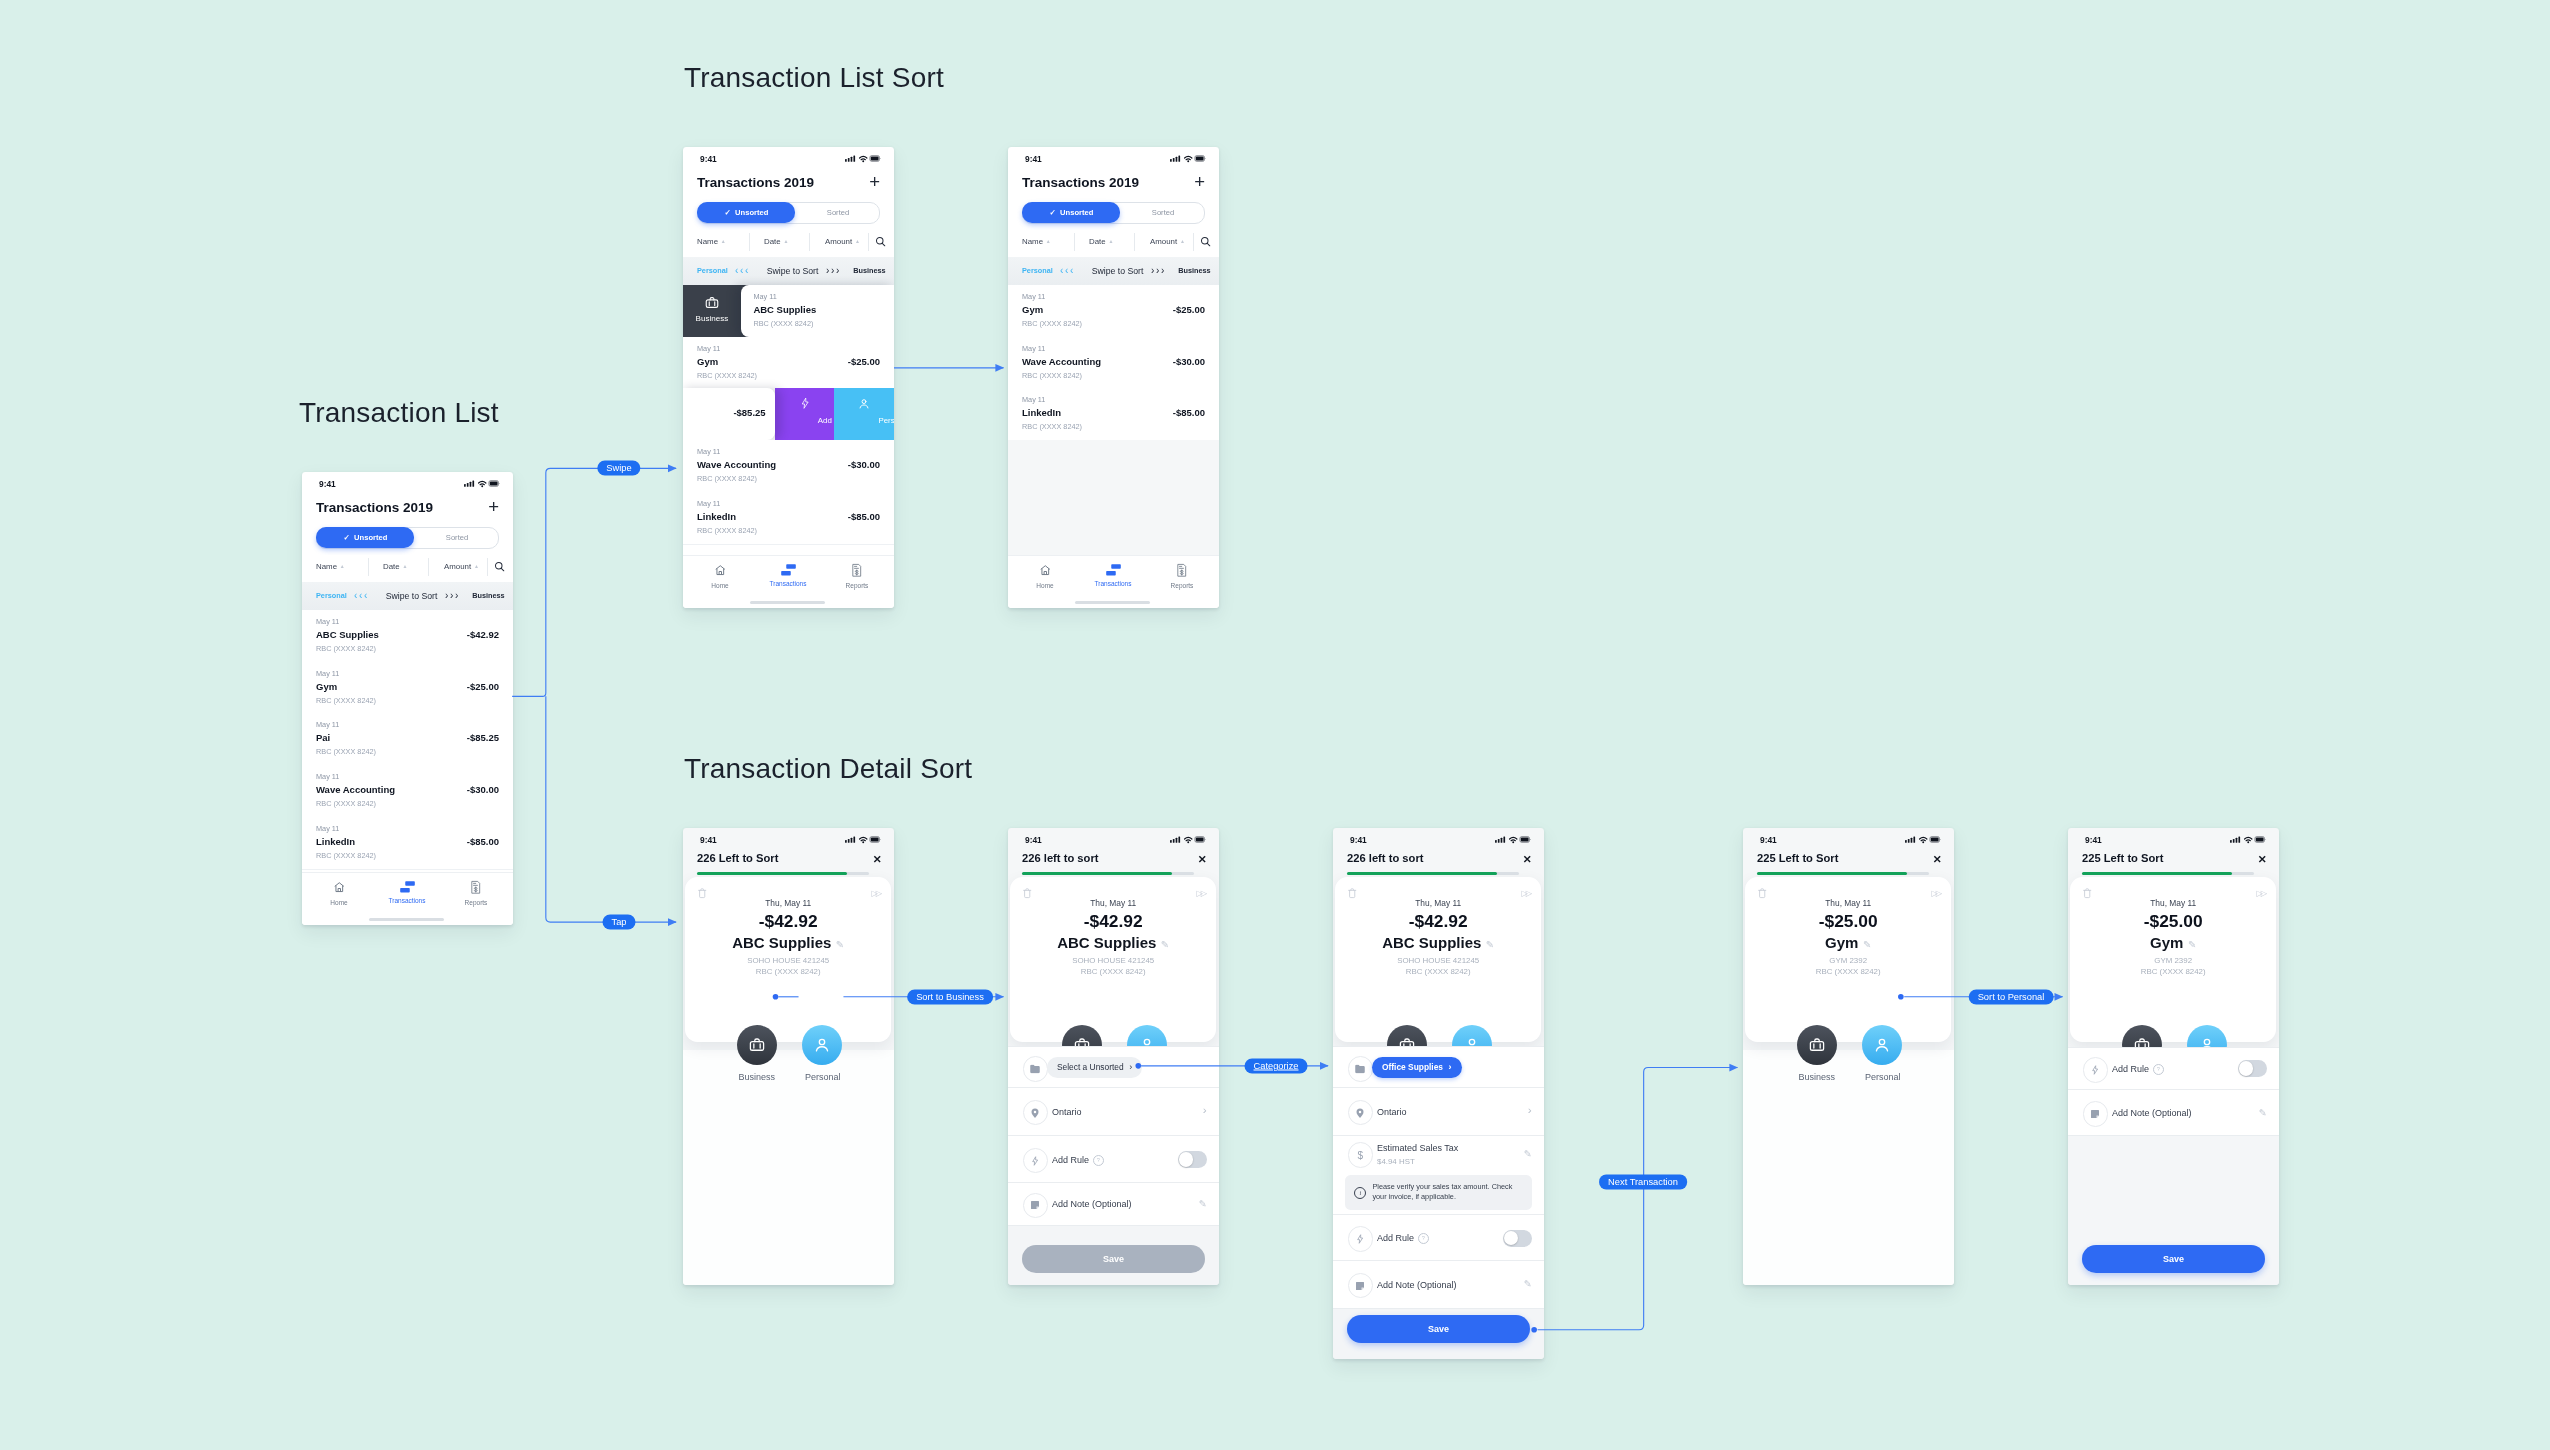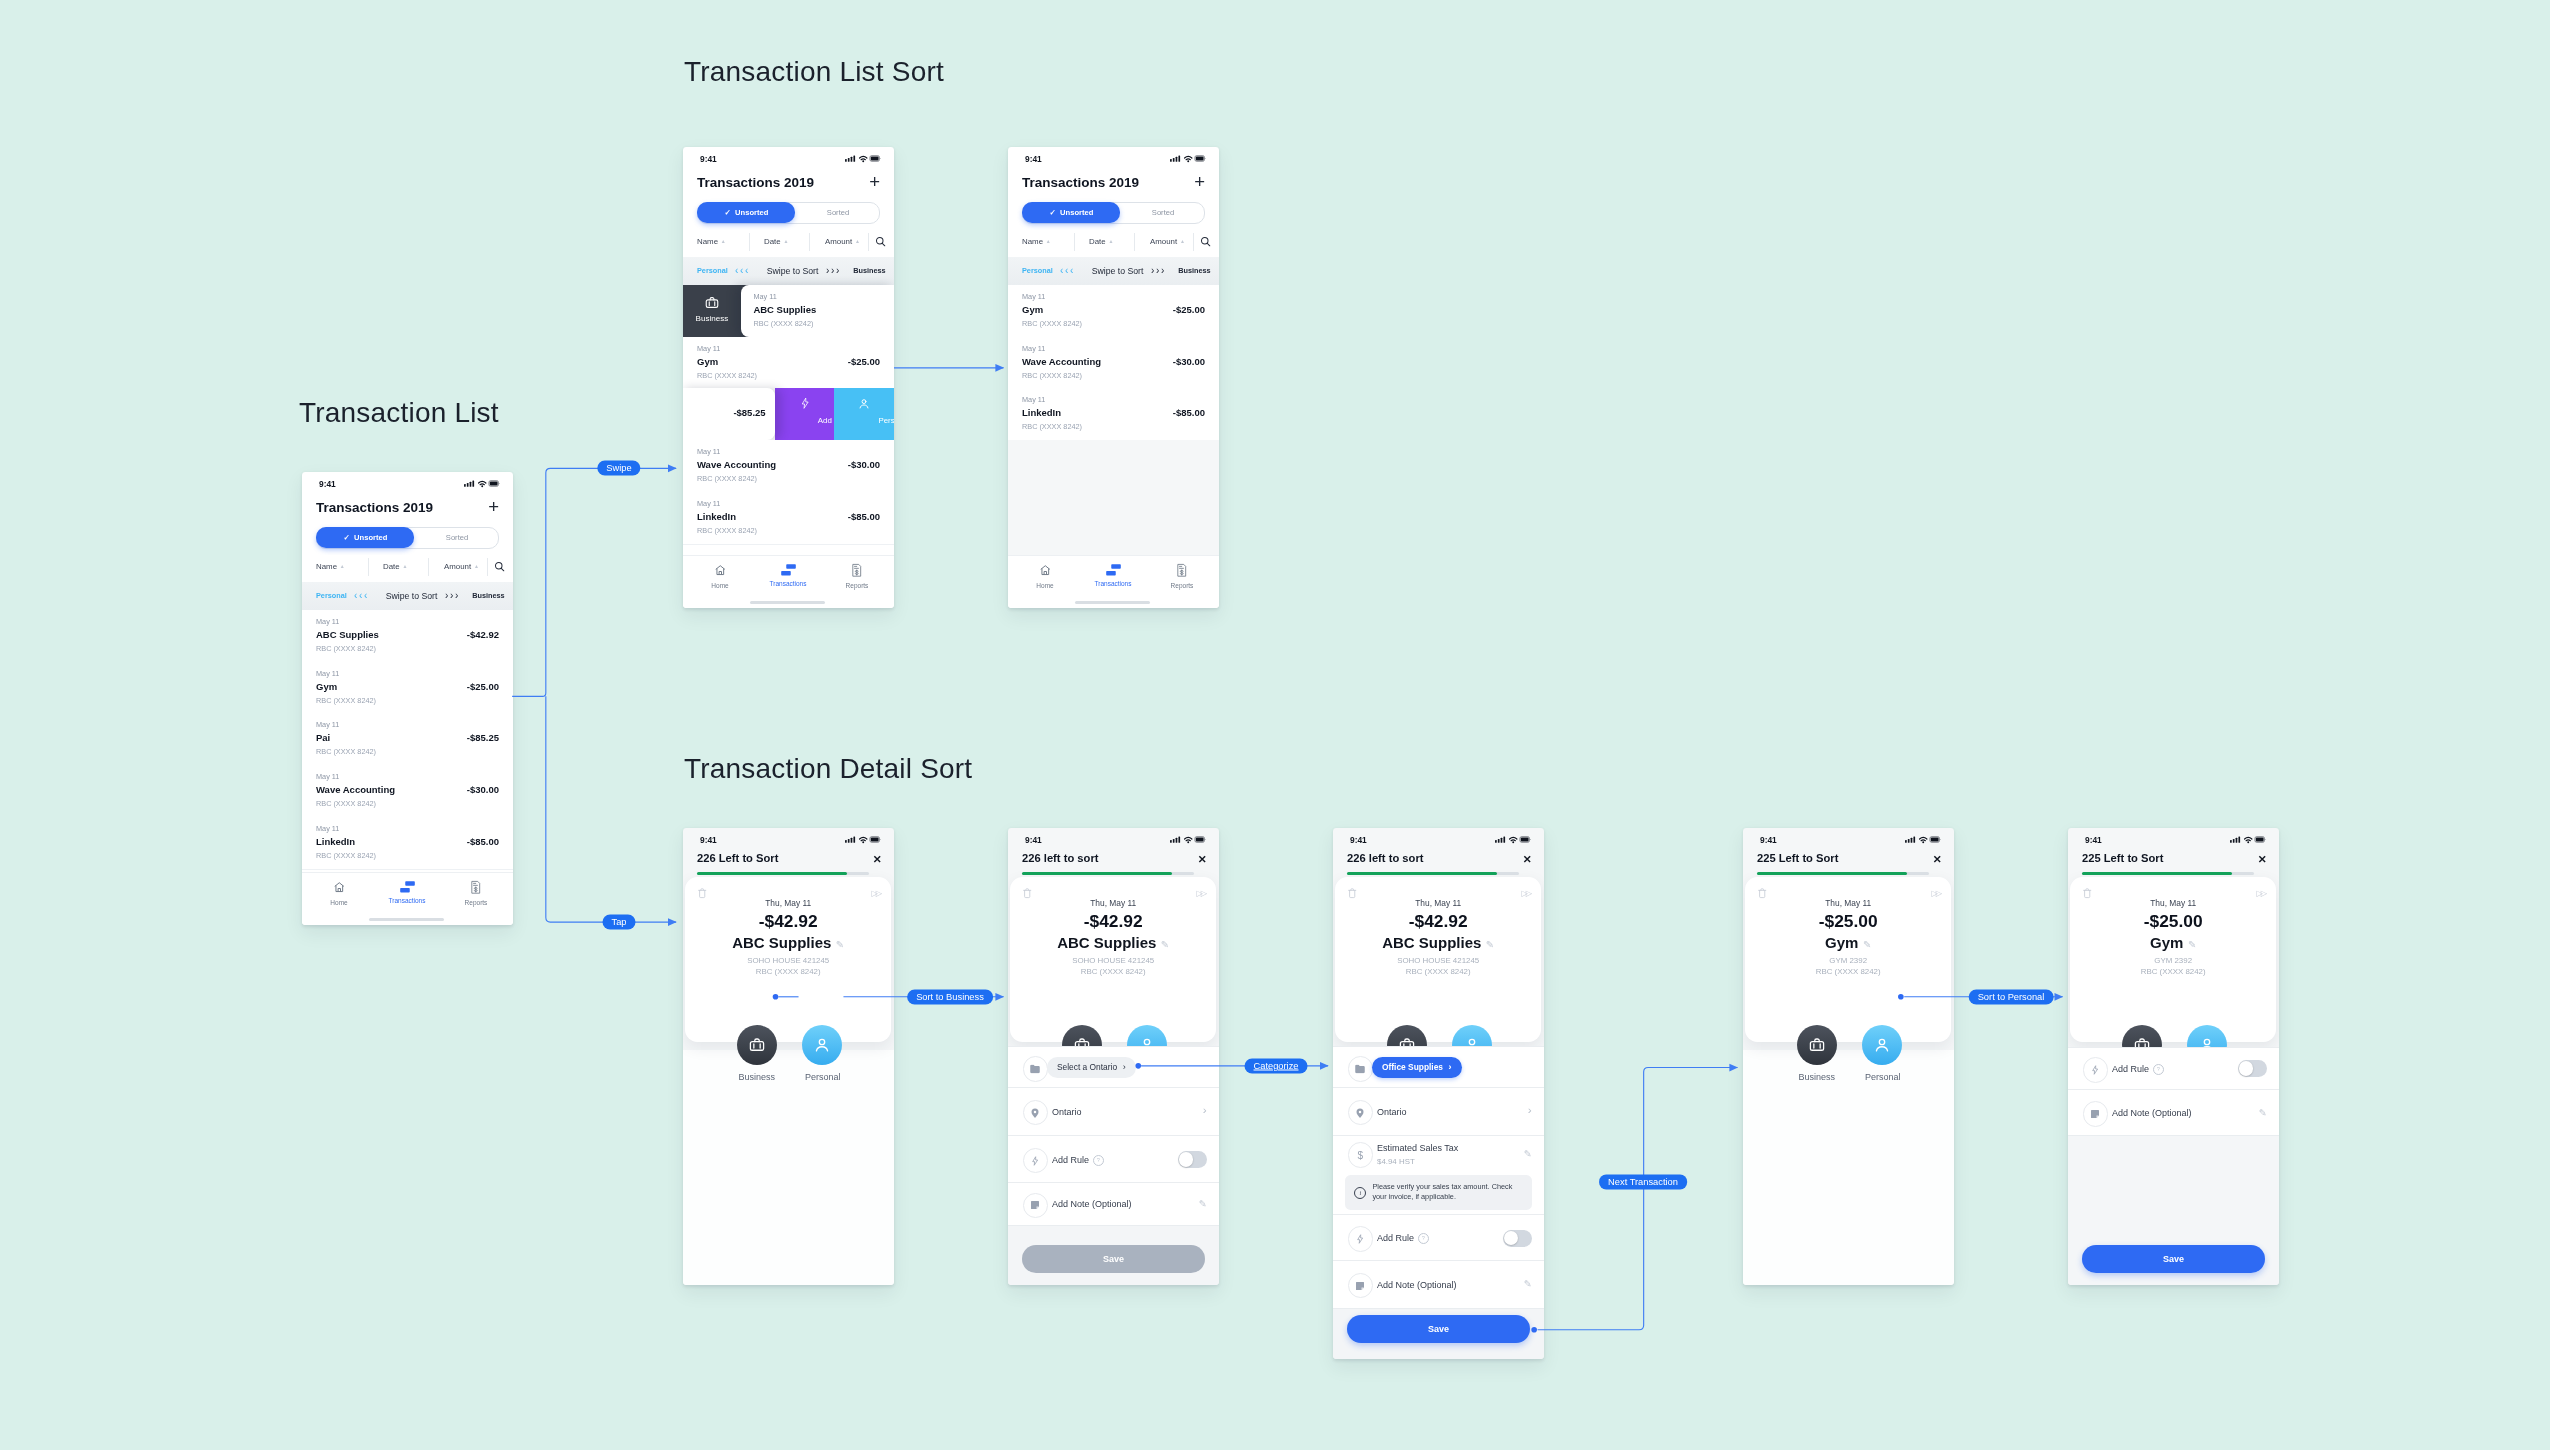--- a/index.html
+++ b/index.html
@@ -109,21 +109,21 @@
   
   #overlay{position:absolute;left:0;top:0;z-index:30;pointer-events:none;}
   .flowlabel{position:absolute;transform:translate(-50%,-50%);background:#1d6ef2;color:#fff;font-size:9.3px;
              font-weight:500;height:15px;line-height:15px;padding:0 9px;border-radius:7.9px;white-space:nowrap;z-index:40;}
   .flowlabel.rect{border-radius:7px;}
 </style>
 </head>
 <body>
 
 <div class="title" style="left:299px;top:397px;">Transaction List</div>
-<div class="title" style="left:684px;top:56px;">Transaction List Sort</div>
+<div class="title" style="left:684px;top:62px;">Transaction List Sort</div>
 <div class="title" style="left:684px;top:753px;">Transaction Detail Sort</div>
 
 <svg id="overlay" width="2550" height="1450" viewBox="0 0 4541 2582">
   <defs>
     <marker id="arr" viewBox="0 0 10 10" refX="8" refY="5" markerWidth="9" markerHeight="9" orient="auto-start-reverse">
       <path d="M0 1.2 8.6 5 0 8.8z" fill="#3f7df4"></path>
     </marker>
   </defs>
   <g stroke="#3f7df4" stroke-width="2" fill="none">
     <path d="M912 1240 H966 Q972 1240 972 1234 V842 Q972 834 980 834 H1204" marker-end="url(#arr)"></path>
@@ -566,21 +566,21 @@
     <div class="clabel b on">Business</div>
     <div class="underline" style="left:53px;"></div>
     <div class="clabel p">Personal</div>
   </div>
   <div class="drow" style="top:218px;height:42px;">
     <div class="icircle" style="top:9px;">
         <svg width="11.2" height="9" viewBox="0 0 20 16">
           <path d="M1.5 2.5A2 2 0 0 1 3.5.5h4l2 2.3h7a2 2 0 0 1 2 2V13.5a2 2 0 0 1-2 2h-13a2 2 0 0 1-2-2z" fill="#98a1b0"></path>
         </svg>
       </div>
-    <div class="catpill"><span>Select a Ontario</span><span class="pillchev">›</span></div>
+    <div class="catpill"><span>Select a Unsorted</span><span class="pillchev">›</span></div>
   </div>
   <div class="drow" style="top:259px;height:47px;">
     <div class="icircle" style="top:11.8px;">
         <svg width="9" height="11.2" viewBox="0 0 18 22">
           <path d="M9 21C4.8 16.2 2 12.8 2 9a7 7 0 0 1 14 0c0 3.8-2.8 7.2-7 12z" fill="#98a1b0"></path>
           <circle cx="9" cy="8.8" r="2.5" fill="#fff"></circle>
         </svg>
       </div>
     <div class="rowtext" style="top:18.5px;">Ontario</div>
     <div class="chev" style="top:17.4px;">›</div>

